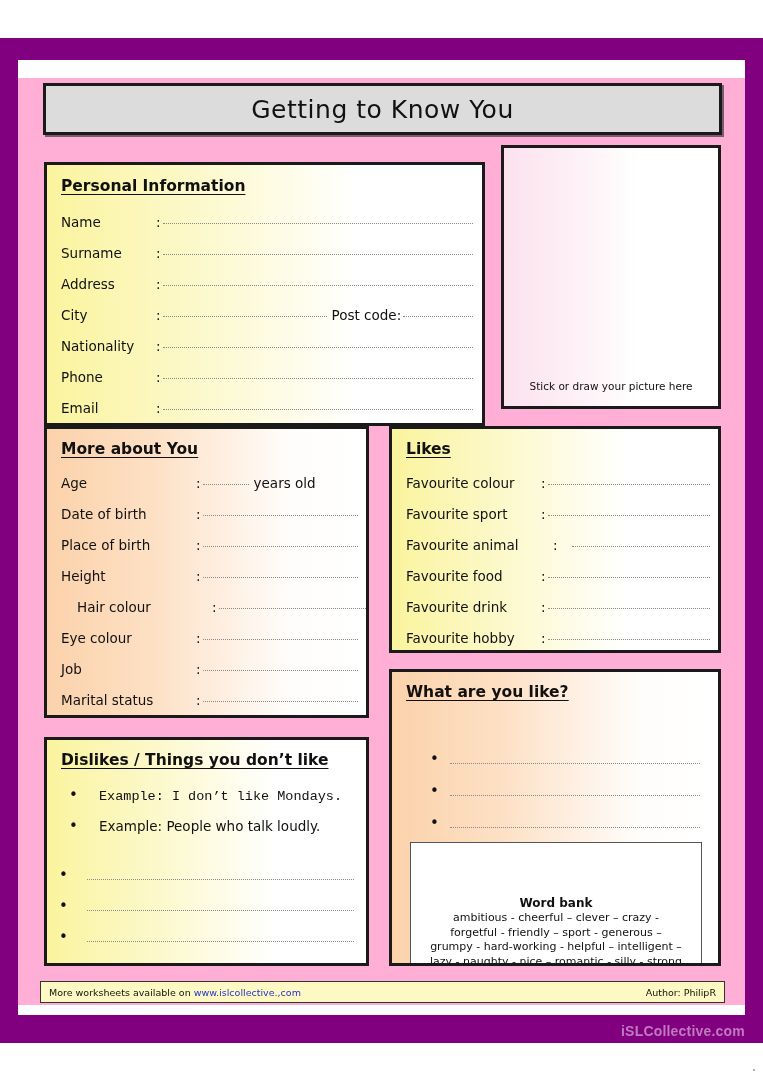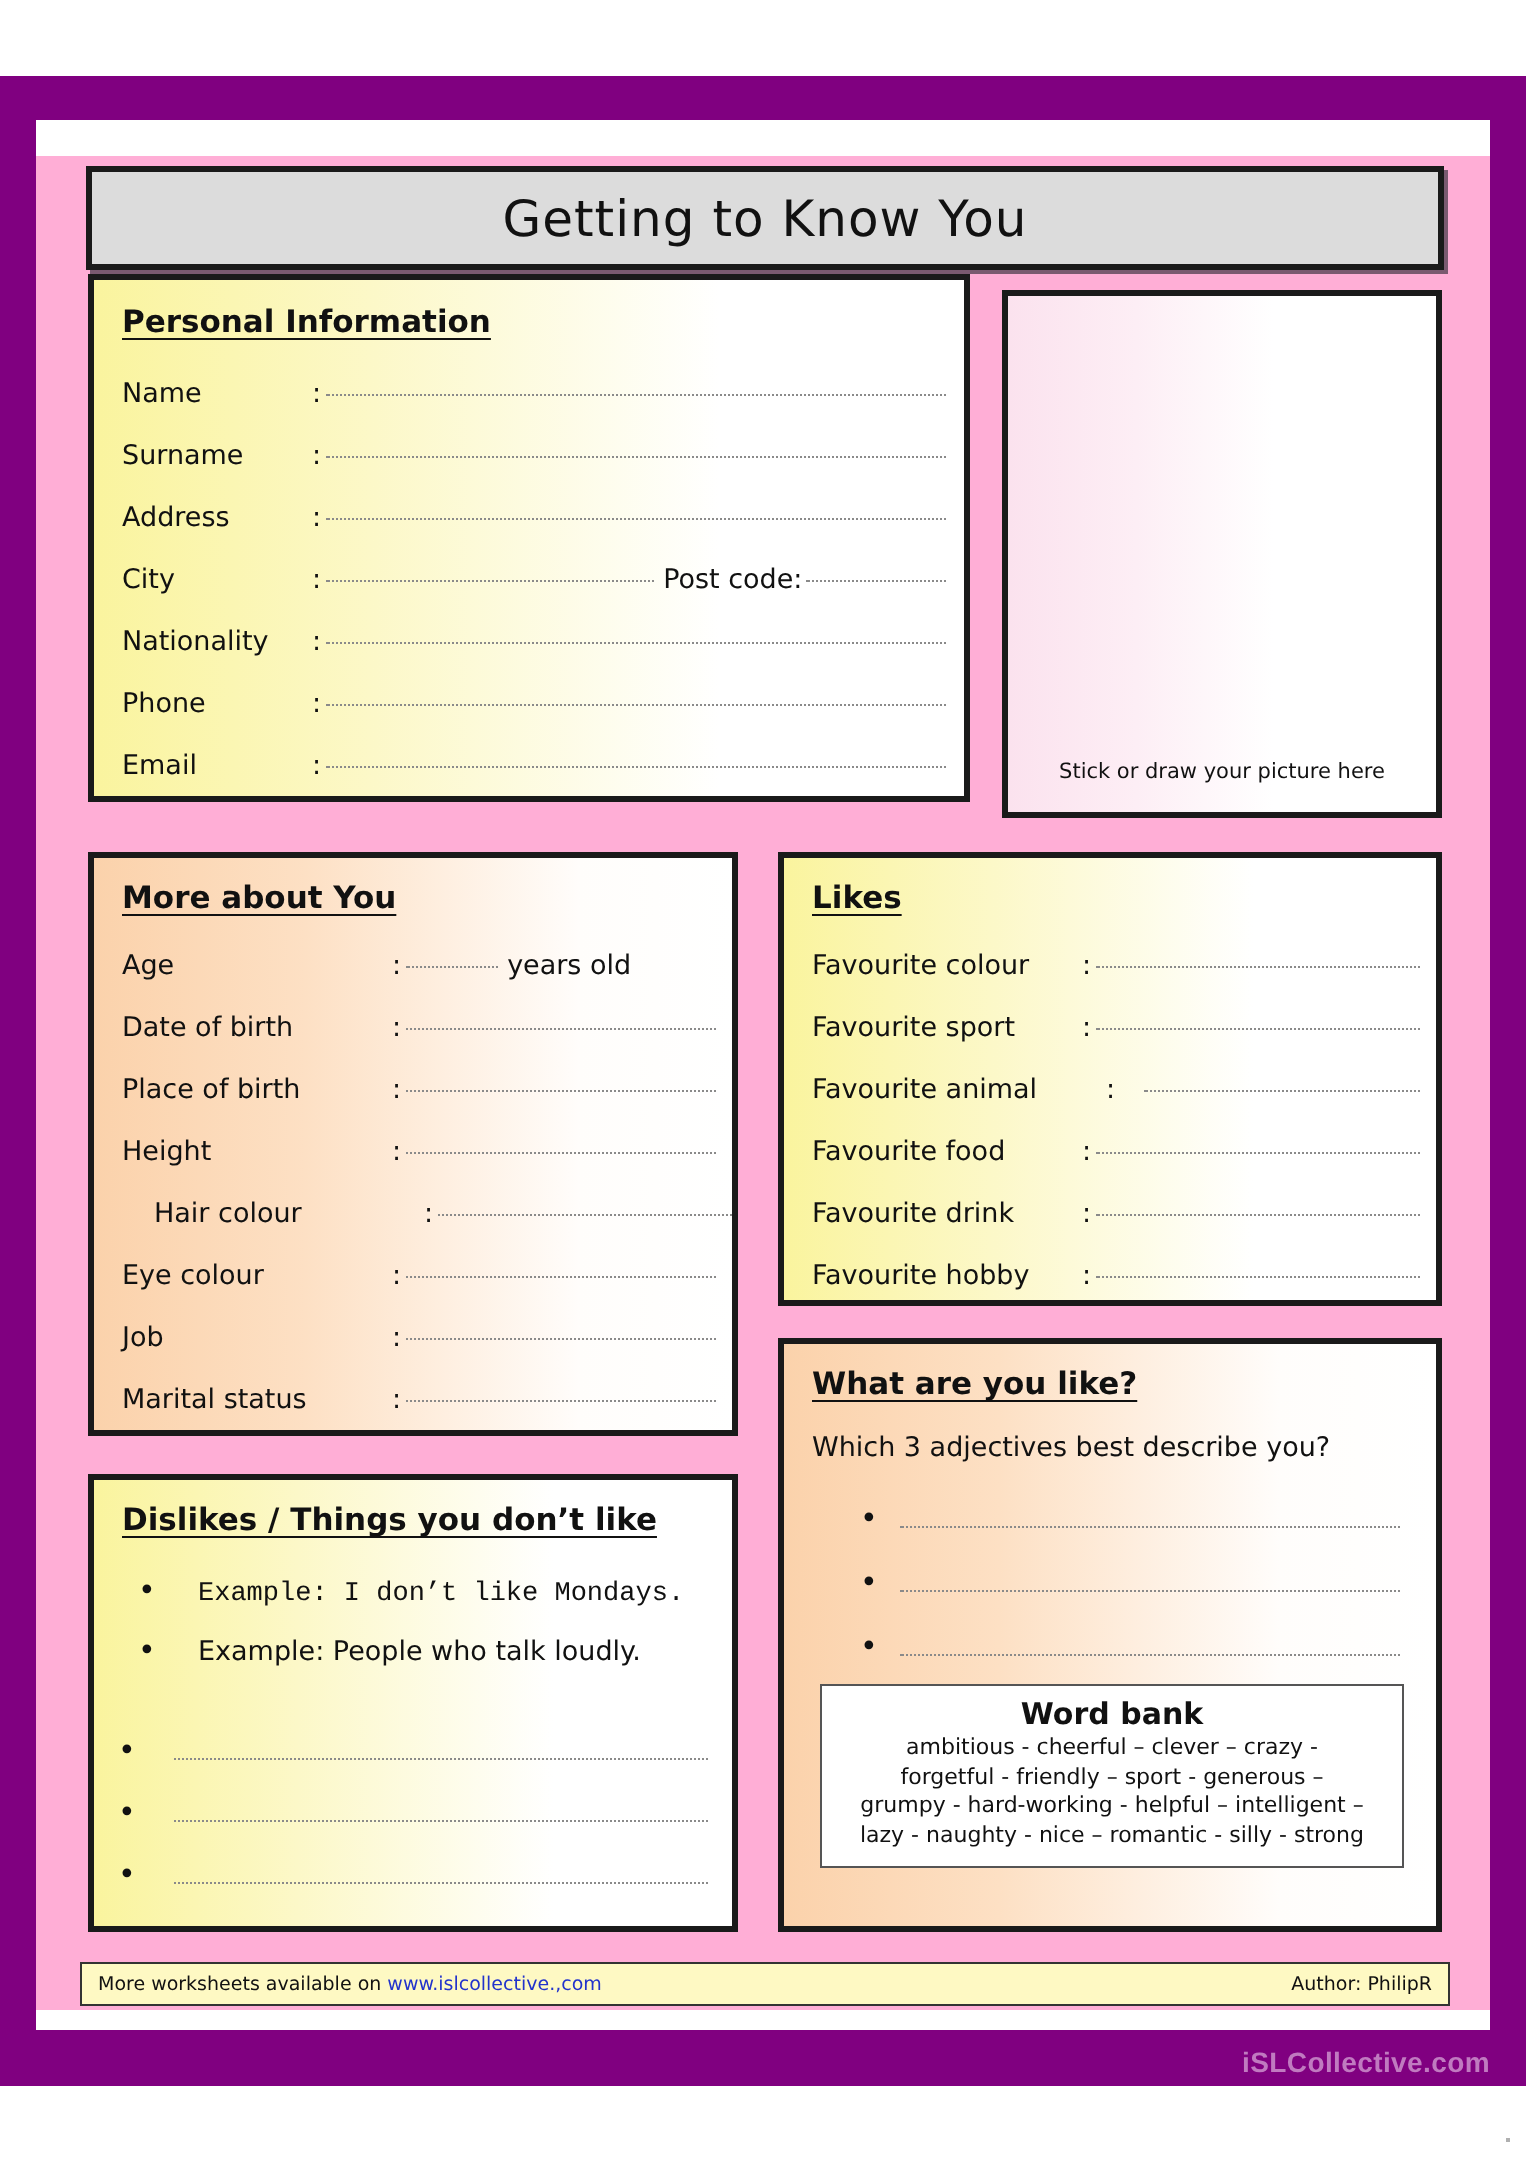--- a/index.html
+++ b/index.html
@@ -179,24 +179,25 @@
   
   .word-bank {
     position: absolute;
     background: #ffffff;
     border: 1.5px solid #555;
     text-align: center;
     padding: 5px 4px 7px 4px;
   }
   .wb-title {
     font-family: "DejaVu Sans", sans-serif;
-    font-size: 15px;
+    font-size: 12px;
     font-weight: bold;
     color: #111;
     margin-bottom: 1px;
+    margin-top: 48px;
   }
   .wb-line {
     font-family: "DejaVu Sans", sans-serif;
     font-size: 11px;
     color: #111;
     line-height: 1.33;
     white-space: nowrap;
   }
 
   
@@ -235,21 +236,21 @@
 </head>
 <body>
 
 <div class="purple-frame"></div>
 <div class="pink-inner"></div>
 
 <div class="title-banner">
   <span class="title-text">Getting to Know You</span>
 </div>
 
-<div class="box box-yellow" style="left:44px; top:137px; width:441px; height:264px;">
+<div class="box box-yellow" style="left:44px; top:162px; width:441px; height:264px;">
   <div class="box-title" style="position:absolute; left:14px; top:12px;">Personal Information</div>
 
   <div class="field-row" style="position:absolute; left:14px; top:49px; width:412px;">
     <span class="field-label" style="width:95px;">Name</span>
     <span class="field-colon">:</span>
     <span class="dots"></span>
   </div>
 
   <div class="field-row" style="position:absolute; left:14px; top:80px; width:412px;">
     <span class="field-label" style="width:95px;">Surname</span>
@@ -383,21 +384,20 @@
   <div class="field-row" style="position:absolute; left:14px; top:201px; width:304px;">
     <span class="field-label" style="width:135px;">Favourite hobby</span>
     <span class="field-colon">:</span>
     <span class="dots"></span>
   </div>
 </div>
 
 <div class="box box-orange" style="left:389px; top:669px; width:332px; height:297px;">
   <div class="box-title" style="position:absolute; left:14px; top:11px;">What are you like?</div>
 
-  <div style="position:absolute; left:14px; top:44px; font-size:13.5px; color:#111; white-space:nowrap;">Which 3 adjectives best describe you?</div>
 
   <div class="bullet-item" style="position:absolute; left:38px; top:80px; width:270px;">
     <span class="bullet-dot">•</span>
     <span class="dots" style="top:0;"></span>
   </div>
   <div class="bullet-item" style="position:absolute; left:38px; top:112px; width:270px;">
     <span class="bullet-dot">•</span>
     <span class="dots" style="top:0;"></span>
   </div>
   <div class="bullet-item" style="position:absolute; left:38px; top:144px; width:270px;">

